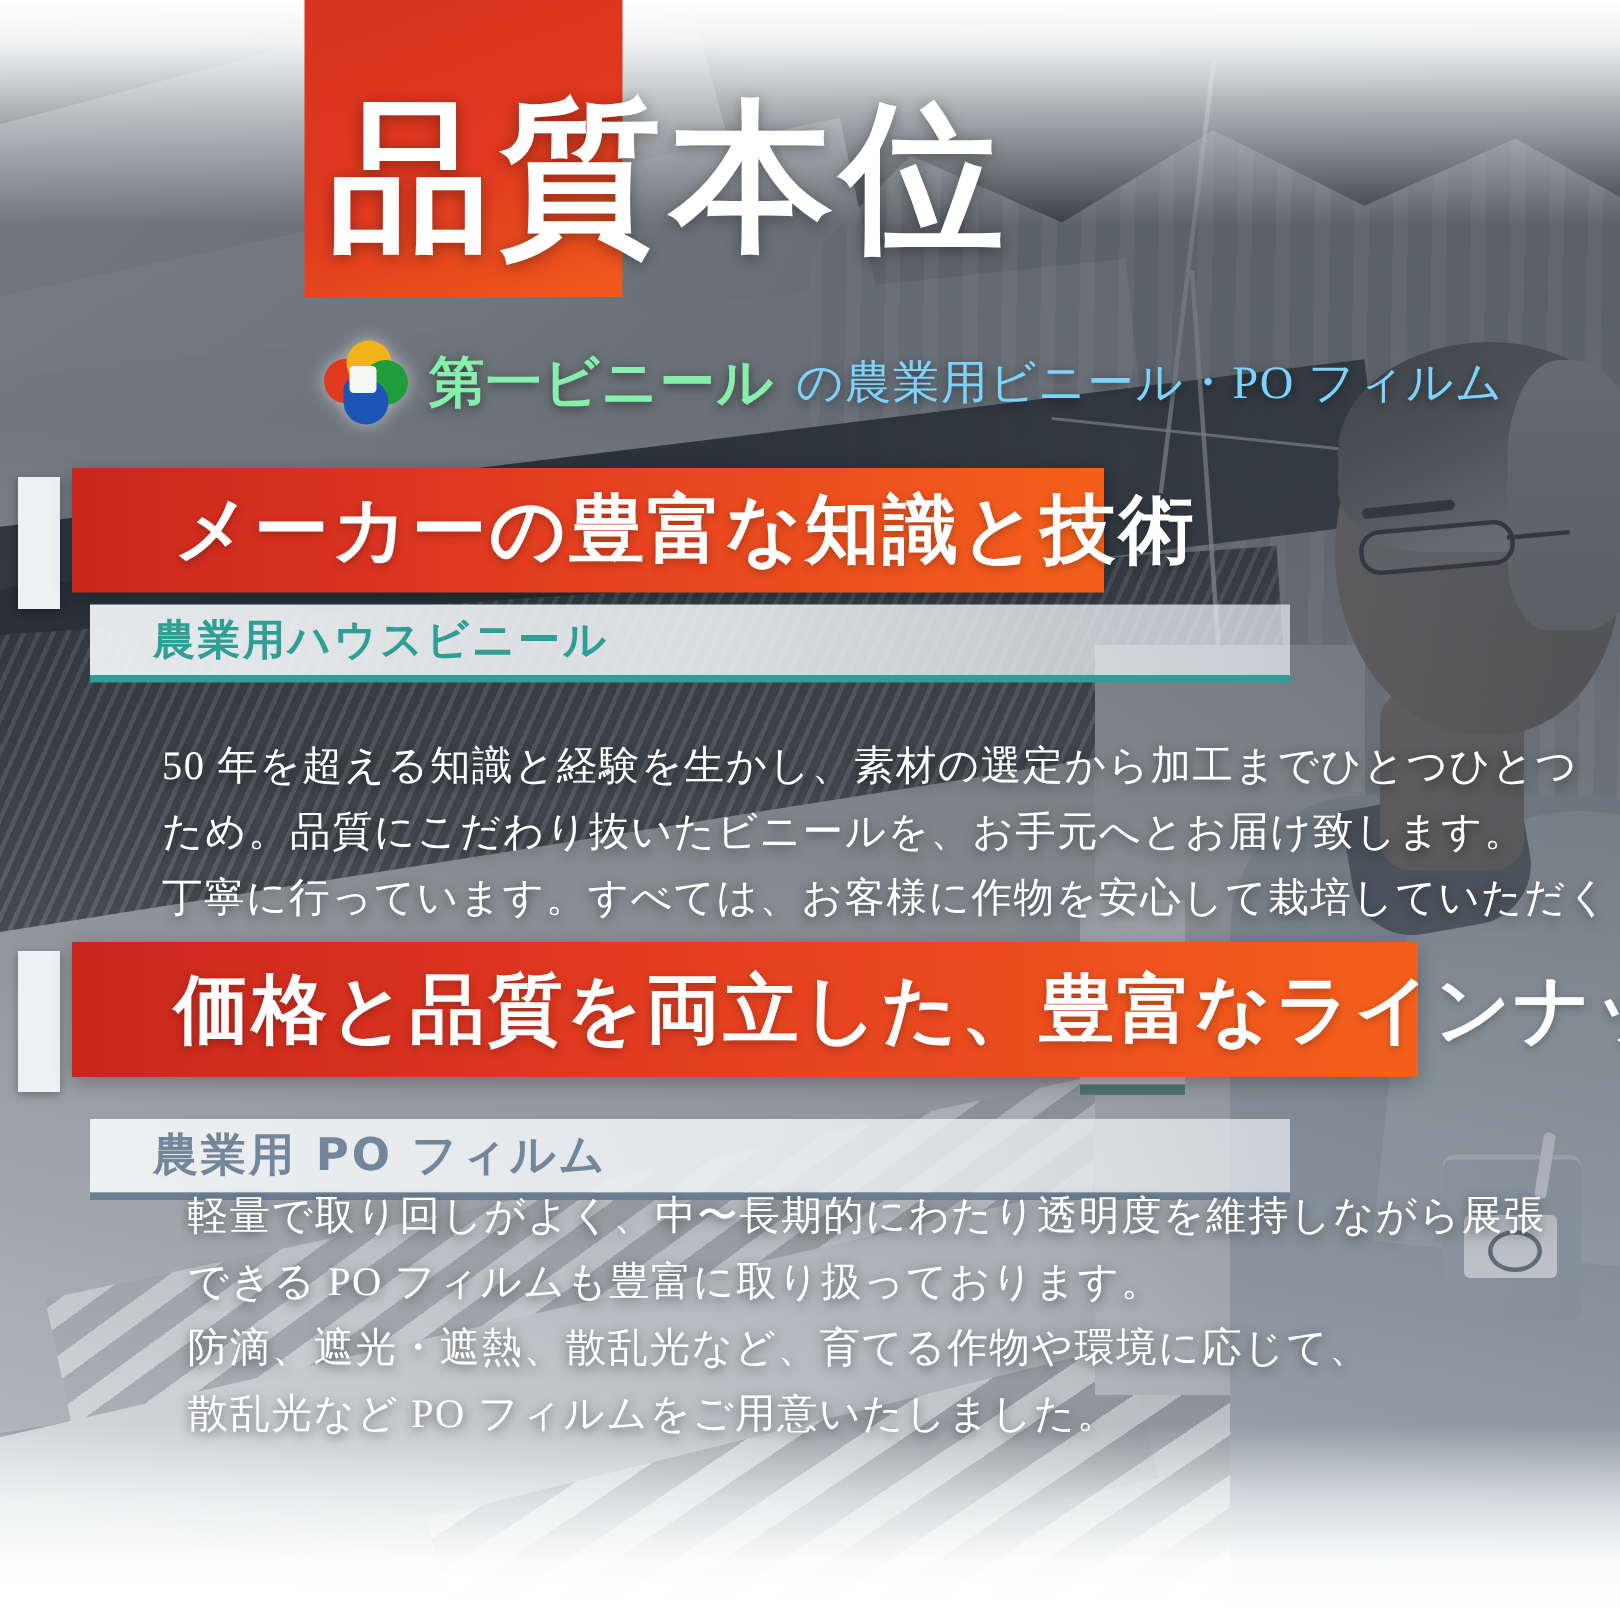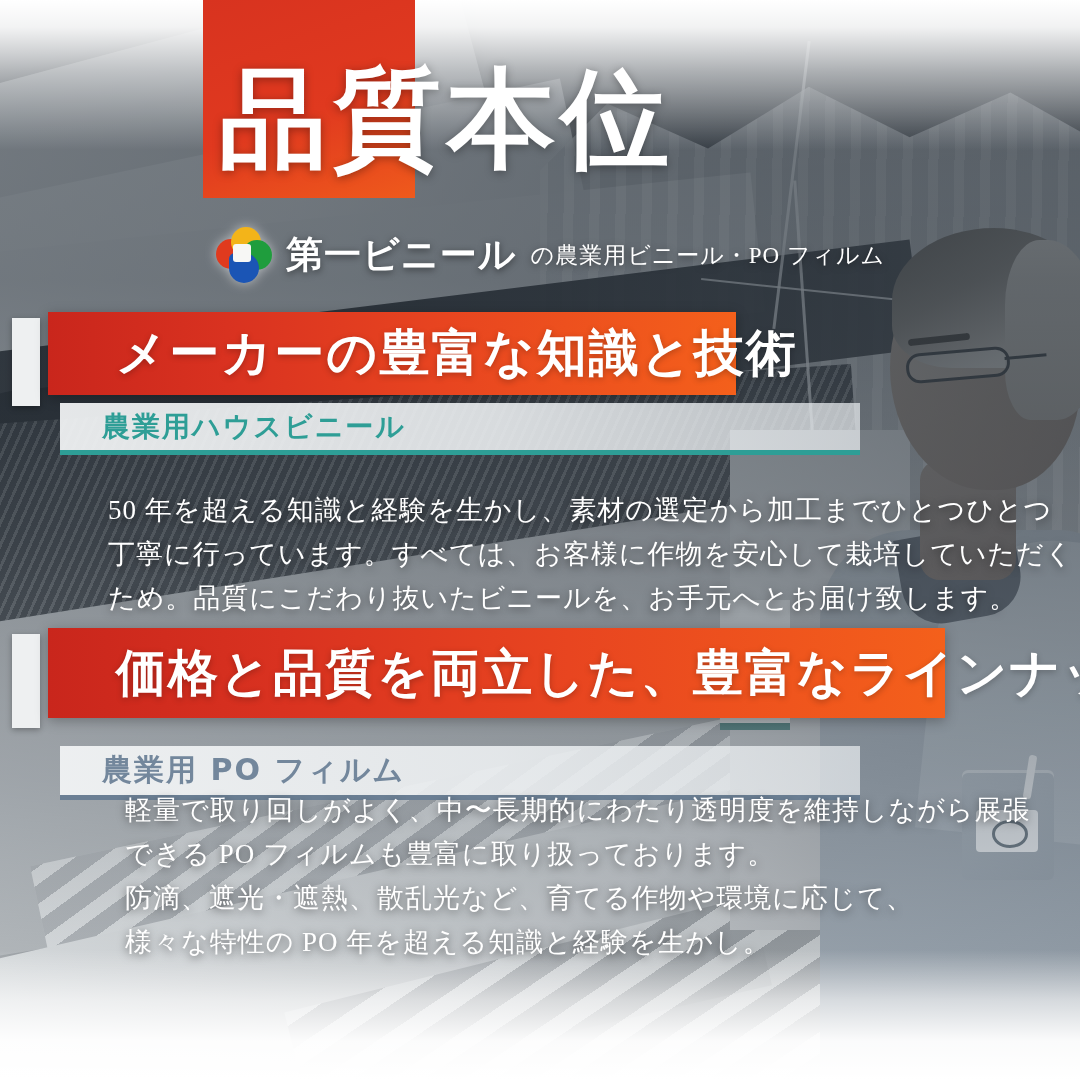--- a/index.html
+++ b/index.html
@@ -284,28 +284,28 @@
   .p-top{ left:17px; top:1px;  background:#f3b419; border-radius:50% 50% 6px 50%; transform:rotate(0deg);}
   .p-right{ left:28px; top:14px; background:#1f9d3d; border-radius:50% 50% 50% 6px; }
   .p-bottom{ left:15px; top:27px; background:#1b55b5; border-radius:6px 50% 50% 50%; }
   .p-left{ left:2px;  top:13px; background:#e03a1e; border-radius:50% 6px 50% 50%; }
   .p-core{ left:19px; top:18px; width:18px; height:18px; background:#f7f7f5; border-radius:3px; }
 
   .brand-name{
     font-family:Liberation Serif, serif;
     font-weight:700;
     font-size:37px;
-    color:#ffffff;
+    color:#86efac;
     letter-spacing:1px;
     text-shadow:0 2px 7px rgba(0,0,0,.5);
   }
   .brand-tag{
     font-family:"Liberation Serif", serif;
-    font-size:23px;
-    color:#ffffff;
+    font-size:31px;
+    color:#7dd3fc;
     letter-spacing:1px;
     text-shadow:0 2px 7px rgba(0,0,0,.5);
   }
 
   
   .accent-bar{
     position:absolute;
     width:28px;
     background:#eef0f1;
     box-shadow:0 2px 6px rgba(0,0,0,.3);
@@ -433,32 +433,32 @@
 
     <div class="accent-bar bar-1"></div>
     <div class="band band-1">
       <span class="band-text">メーカーの豊富な知識と技術</span>
     </div>
     <div class="sublabel sub-1">
       <span class="sub-text">農業用ハウスビニール</span>
     </div>
     <div class="body-text body-1">
       <span class="ln">50 年を超える知識と経験を生かし、素材の選定から加工までひとつひとつ</span>
+      <span class="ln">ため。品質にこだわり抜いたビニールを、お手元へとお届け致します。</span>
       <span class="ln">丁寧に行っています。すべては、お客様に作物を安心して栽培していただく</span>
-      <span class="ln">ため。品質にこだわり抜いたビニールを、お手元へとお届け致します。</span>
     </div>
 
     <div class="accent-bar bar-2"></div>
     <div class="band band-2">
       <span class="band-text">価格と品質を両立した、豊富なラインナップ</span>
     </div>
     <div class="sublabel sub-2">
       <span class="sub-text">農業用 PO フィルム</span>
     </div>
     <div class="body-text body-2">
       <span class="ln">軽量で取り回しがよく、中〜長期的にわたり透明度を維持しながら展張</span>
       <span class="ln">できる PO フィルムも豊富に取り扱っております。</span>
       <span class="ln">防滴、遮光・遮熱、散乱光など、育てる作物や環境に応じて、</span>
-      <span class="ln">様々な特性の PO 年を超える知識と経験を生かし。</span>
+      <span class="ln">散乱光など PO フィルムをご用意いたしました。</span>
     </div>
 
   </div>
 </div>
 
 </body></html>

